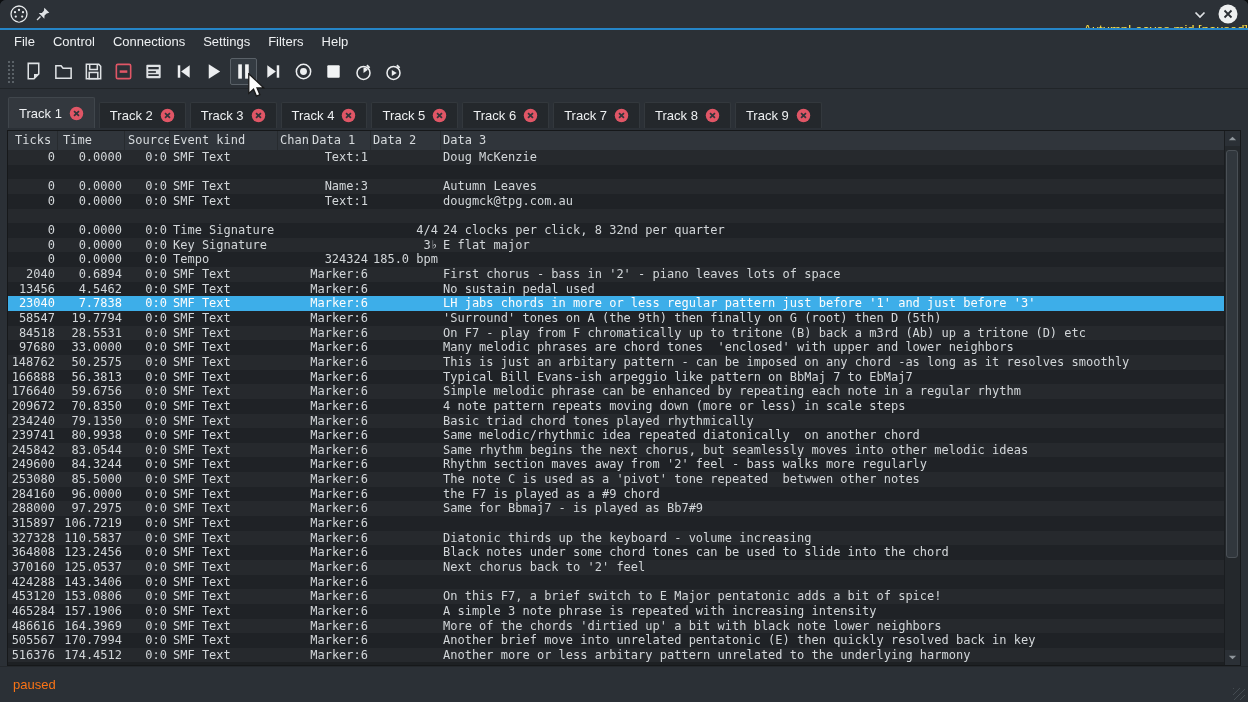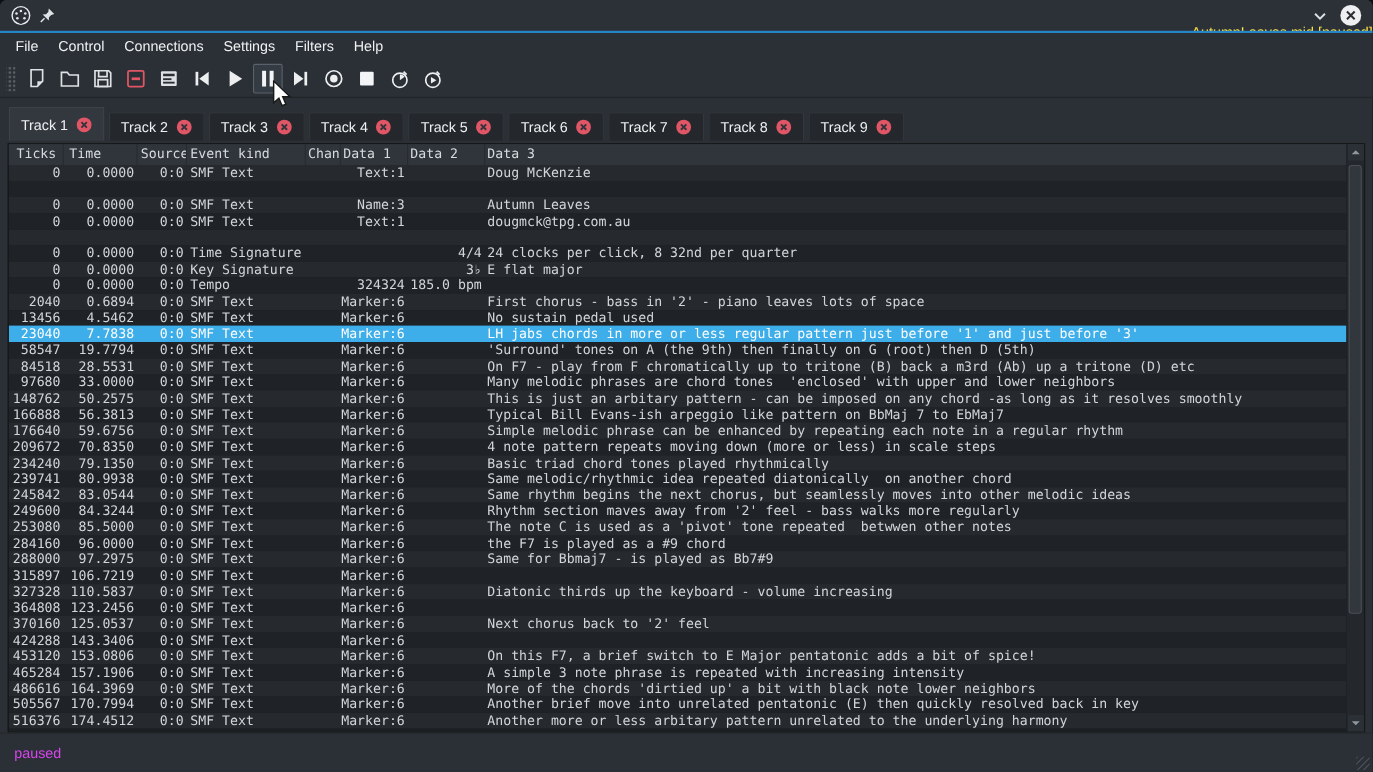--- a/index.html
+++ b/index.html
@@ -53,21 +53,21 @@
   .vscroll{position:absolute;top:0;right:0;width:16px;height:534px;background:#2b3036;border-left:1px solid #1a1d20;box-sizing:border-box;}
   .sbtn{position:absolute;left:0;width:15px;height:15px;display:flex;align-items:center;justify-content:center;}
   .sbtn.up{top:0;}
   .sbtn.down{bottom:0;}
   .sbtn svg{width:11px;height:11px;}
   .strack{position:absolute;top:15px;bottom:15px;left:0;width:15px;background:#24282c;}
   .sthumb{position:absolute;top:4px;left:1px;width:12px;height:408px;background:#31373d;border:1px solid #4a5056;border-radius:3px;box-sizing:border-box;}
 
   
   .statusbar{position:absolute;top:666px;left:0;right:0;height:36px;background:#2b3036;border-top:1px solid #24282c;}
-  .statusbar .stext{position:absolute;left:13px;top:0;height:36px;line-height:36px;color:#d946ef;font-size:13px;}
+  .statusbar .stext{position:absolute;left:13px;top:0;height:36px;line-height:36px;color:#f97316;font-size:13px;}
   .grip-corner{position:absolute;right:3px;bottom:3px;width:12px;height:12px;background:repeating-linear-gradient(-45deg,transparent 0 3px,#4a5157 3px 4.2px);opacity:.8;}
 
   
   .cursor{position:absolute;left:247px;top:73px;pointer-events:none;z-index:99;}
 </style>
 </head>
 <body>
 
 <div class="window">
 
@@ -330,21 +330,21 @@
         <div class="trow odd"><div class="tcell c0 ar">209672</div><div class="tcell c1 ar">70.8350</div><div class="tcell c2 ar">0:0</div><div class="tcell c3 al">SMF Text</div><div class="tcell c4 al"></div><div class="tcell c5 ar">Marker:6</div><div class="tcell c6 ar"></div><div class="tcell c7 al">4 note pattern repeats moving down (more or less) in scale steps</div></div>
         <div class="trow even"><div class="tcell c0 ar">234240</div><div class="tcell c1 ar">79.1350</div><div class="tcell c2 ar">0:0</div><div class="tcell c3 al">SMF Text</div><div class="tcell c4 al"></div><div class="tcell c5 ar">Marker:6</div><div class="tcell c6 ar"></div><div class="tcell c7 al">Basic triad chord tones played rhythmically</div></div>
         <div class="trow odd"><div class="tcell c0 ar">239741</div><div class="tcell c1 ar">80.9938</div><div class="tcell c2 ar">0:0</div><div class="tcell c3 al">SMF Text</div><div class="tcell c4 al"></div><div class="tcell c5 ar">Marker:6</div><div class="tcell c6 ar"></div><div class="tcell c7 al">Same melodic/rhythmic idea repeated diatonically  on another chord</div></div>
         <div class="trow even"><div class="tcell c0 ar">245842</div><div class="tcell c1 ar">83.0544</div><div class="tcell c2 ar">0:0</div><div class="tcell c3 al">SMF Text</div><div class="tcell c4 al"></div><div class="tcell c5 ar">Marker:6</div><div class="tcell c6 ar"></div><div class="tcell c7 al">Same rhythm begins the next chorus, but seamlessly moves into other melodic ideas</div></div>
         <div class="trow odd"><div class="tcell c0 ar">249600</div><div class="tcell c1 ar">84.3244</div><div class="tcell c2 ar">0:0</div><div class="tcell c3 al">SMF Text</div><div class="tcell c4 al"></div><div class="tcell c5 ar">Marker:6</div><div class="tcell c6 ar"></div><div class="tcell c7 al">Rhythm section maves away from '2' feel - bass walks more regularly</div></div>
         <div class="trow even"><div class="tcell c0 ar">253080</div><div class="tcell c1 ar">85.5000</div><div class="tcell c2 ar">0:0</div><div class="tcell c3 al">SMF Text</div><div class="tcell c4 al"></div><div class="tcell c5 ar">Marker:6</div><div class="tcell c6 ar"></div><div class="tcell c7 al">The note C is used as a 'pivot' tone repeated  betwwen other notes</div></div>
         <div class="trow odd"><div class="tcell c0 ar">284160</div><div class="tcell c1 ar">96.0000</div><div class="tcell c2 ar">0:0</div><div class="tcell c3 al">SMF Text</div><div class="tcell c4 al"></div><div class="tcell c5 ar">Marker:6</div><div class="tcell c6 ar"></div><div class="tcell c7 al">the F7 is played as a #9 chord</div></div>
         <div class="trow even"><div class="tcell c0 ar">288000</div><div class="tcell c1 ar">97.2975</div><div class="tcell c2 ar">0:0</div><div class="tcell c3 al">SMF Text</div><div class="tcell c4 al"></div><div class="tcell c5 ar">Marker:6</div><div class="tcell c6 ar"></div><div class="tcell c7 al">Same for Bbmaj7 - is played as Bb7#9</div></div>
         <div class="trow odd"><div class="tcell c0 ar">315897</div><div class="tcell c1 ar">106.7219</div><div class="tcell c2 ar">0:0</div><div class="tcell c3 al">SMF Text</div><div class="tcell c4 al"></div><div class="tcell c5 ar">Marker:6</div><div class="tcell c6 ar"></div></div>
         <div class="trow even"><div class="tcell c0 ar">327328</div><div class="tcell c1 ar">110.5837</div><div class="tcell c2 ar">0:0</div><div class="tcell c3 al">SMF Text</div><div class="tcell c4 al"></div><div class="tcell c5 ar">Marker:6</div><div class="tcell c6 ar"></div><div class="tcell c7 al">Diatonic thirds up the keyboard - volume increasing</div></div>
-        <div class="trow odd"><div class="tcell c0 ar">364808</div><div class="tcell c1 ar">123.2456</div><div class="tcell c2 ar">0:0</div><div class="tcell c3 al">SMF Text</div><div class="tcell c4 al"></div><div class="tcell c5 ar">Marker:6</div><div class="tcell c6 ar"></div></div>
+        <div class="trow odd"><div class="tcell c0 ar">364808</div><div class="tcell c1 ar">123.2456</div><div class="tcell c2 ar">0:0</div><div class="tcell c3 al">SMF Text</div><div class="tcell c4 al"></div><div class="tcell c5 ar">Marker:6</div><div class="tcell c6 ar"></div><div class="tcell c7 al">Black notes under some chord tones can be used to slide into the chord</div></div>
         <div class="trow even"><div class="tcell c0 ar">370160</div><div class="tcell c1 ar">125.0537</div><div class="tcell c2 ar">0:0</div><div class="tcell c3 al">SMF Text</div><div class="tcell c4 al"></div><div class="tcell c5 ar">Marker:6</div><div class="tcell c6 ar"></div><div class="tcell c7 al">Next chorus back to '2' feel</div></div>
         <div class="trow odd"><div class="tcell c0 ar">424288</div><div class="tcell c1 ar">143.3406</div><div class="tcell c2 ar">0:0</div><div class="tcell c3 al">SMF Text</div><div class="tcell c4 al"></div><div class="tcell c5 ar">Marker:6</div><div class="tcell c6 ar"></div></div>
         <div class="trow even"><div class="tcell c0 ar">453120</div><div class="tcell c1 ar">153.0806</div><div class="tcell c2 ar">0:0</div><div class="tcell c3 al">SMF Text</div><div class="tcell c4 al"></div><div class="tcell c5 ar">Marker:6</div><div class="tcell c6 ar"></div><div class="tcell c7 al">On this F7, a brief switch to E Major pentatonic adds a bit of spice!</div></div>
         <div class="trow odd"><div class="tcell c0 ar">465284</div><div class="tcell c1 ar">157.1906</div><div class="tcell c2 ar">0:0</div><div class="tcell c3 al">SMF Text</div><div class="tcell c4 al"></div><div class="tcell c5 ar">Marker:6</div><div class="tcell c6 ar"></div><div class="tcell c7 al">A simple 3 note phrase is repeated with increasing intensity</div></div>
         <div class="trow even"><div class="tcell c0 ar">486616</div><div class="tcell c1 ar">164.3969</div><div class="tcell c2 ar">0:0</div><div class="tcell c3 al">SMF Text</div><div class="tcell c4 al"></div><div class="tcell c5 ar">Marker:6</div><div class="tcell c6 ar"></div><div class="tcell c7 al">More of the chords 'dirtied up' a bit with black note lower neighbors</div></div>
         <div class="trow odd"><div class="tcell c0 ar">505567</div><div class="tcell c1 ar">170.7994</div><div class="tcell c2 ar">0:0</div><div class="tcell c3 al">SMF Text</div><div class="tcell c4 al"></div><div class="tcell c5 ar">Marker:6</div><div class="tcell c6 ar"></div><div class="tcell c7 al">Another brief move into unrelated pentatonic (E) then quickly resolved back in key</div></div>
         <div class="trow even"><div class="tcell c0 ar">516376</div><div class="tcell c1 ar">174.4512</div><div class="tcell c2 ar">0:0</div><div class="tcell c3 al">SMF Text</div><div class="tcell c4 al"></div><div class="tcell c5 ar">Marker:6</div><div class="tcell c6 ar"></div><div class="tcell c7 al">Another more or less arbitary pattern unrelated to the underlying harmony</div></div>
       </div>
     <div class="vscroll">
       <div class="sbtn up">

